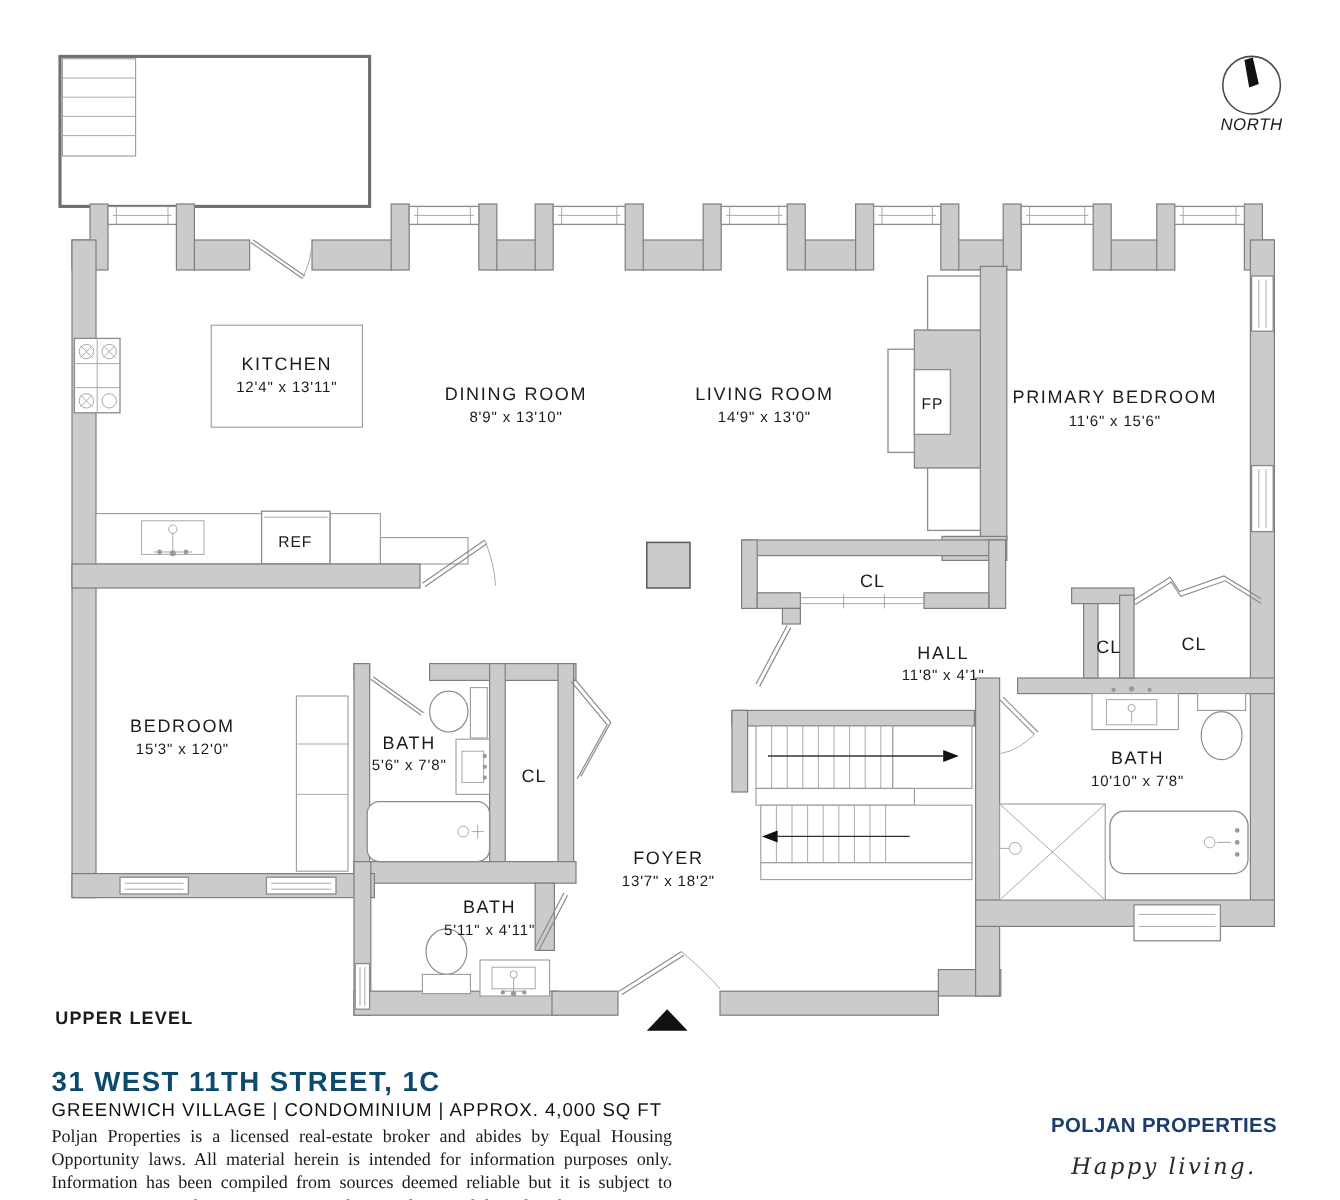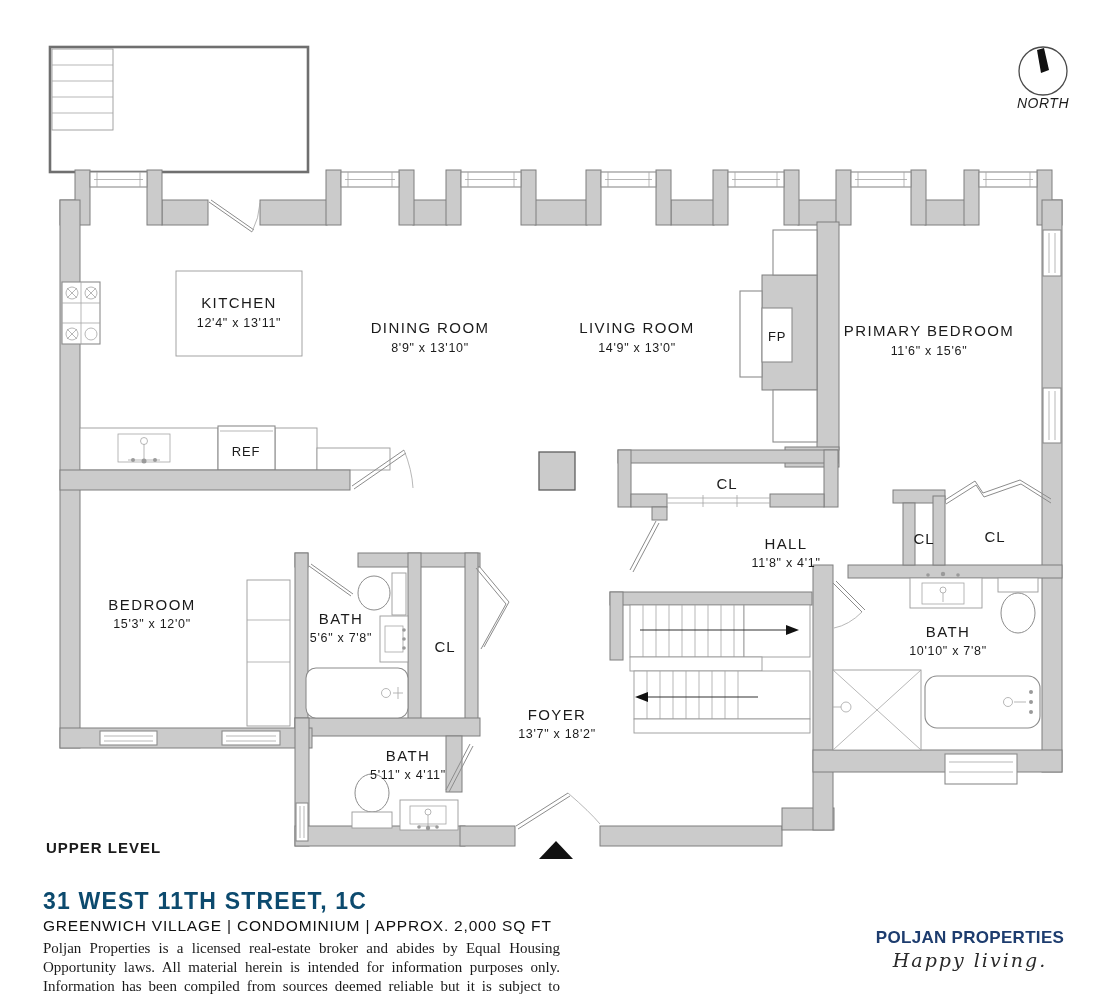--- a/index.html
+++ b/index.html
@@ -29,21 +29,21 @@
         letter-spacing:1.2px;color:#0c4a6e;white-space:nowrap;}
   .sub{position:absolute;left:43px;top:917px;font-size:15.5px;letter-spacing:0.8px;
        color:#111;white-space:nowrap;}
   .disc{position:absolute;left:43px;top:939px;width:517px;
         font-family:"Liberation Serif",serif;font-size:15px;line-height:1.28;
         color:#1a1a1a;text-align:justify;text-align-last:justify;}
   .brand{position:absolute;left:866px;top:928px;width:208px;text-align:center;}
   .brand-name{font-size:17px;font-weight:bold;color:#1d3c6e;letter-spacing:0.3px;
         white-space:nowrap;}
   .brand-tagline{font-family:"DejaVu Serif",cursive,serif;font-style:italic;
-        font-size:19px;color:#2a2a2a;letter-spacing:2px;margin-top:1px;}
+        font-size:19px;color:#2a2a2a;letter-spacing:2px;margin-top:13px;}
 </style>
 </head>
 <body>
 
 <div id="stage">
 <svg width="1117" height="1000" viewBox="0 0 1117 1000">
 
   <g>
     <rect x="50" y="47" width="258" height="125" fill="none" stroke="#6f6f6f" stroke-width="2.6"></rect>
     <g>
@@ -391,20 +391,20 @@
 
     <text class="rname" x="408" y="761">BATH</text>
     <text class="rdim" x="408" y="779">5'11" x 4'11"</text>
 
     <text class="north" x="1043" y="108">NORTH</text>
   </g>
   <text class="level" x="46" y="853">UPPER LEVEL</text>
 </svg>
 
   <div class="addr">31 WEST 11TH STREET, 1C</div>
-  <div class="sub">GREENWICH VILLAGE  |  CONDOMINIUM  |  APPROX. 2,000 SQ FT</div>
+  <div class="sub">GREENWICH VILLAGE  |  CONDOMINIUM  |  APPROX. 4,000 SQ FT</div>
   <div class="disc">Poljan Properties is a licensed real-estate broker and abides by Equal Housing Opportunity laws. All material herein is intended for information purposes only. Information has been compiled from sources deemed reliable but it is subject to errors, omissions, changes in price, condition, sale or withdrawal without notice. No statement is made as to the accuracy of any description. All measurements &amp; square footages are approximate. Exact dimensions may be retained by hiring an architect This is not intended to solicit property already listed.</div>
 
   <div class="brand">
     <div class="brand-name">POLJAN PROPERTIES</div>
     <div class="brand-tagline">Happy living.</div>
   </div>
 </div>
 
 </body></html>

